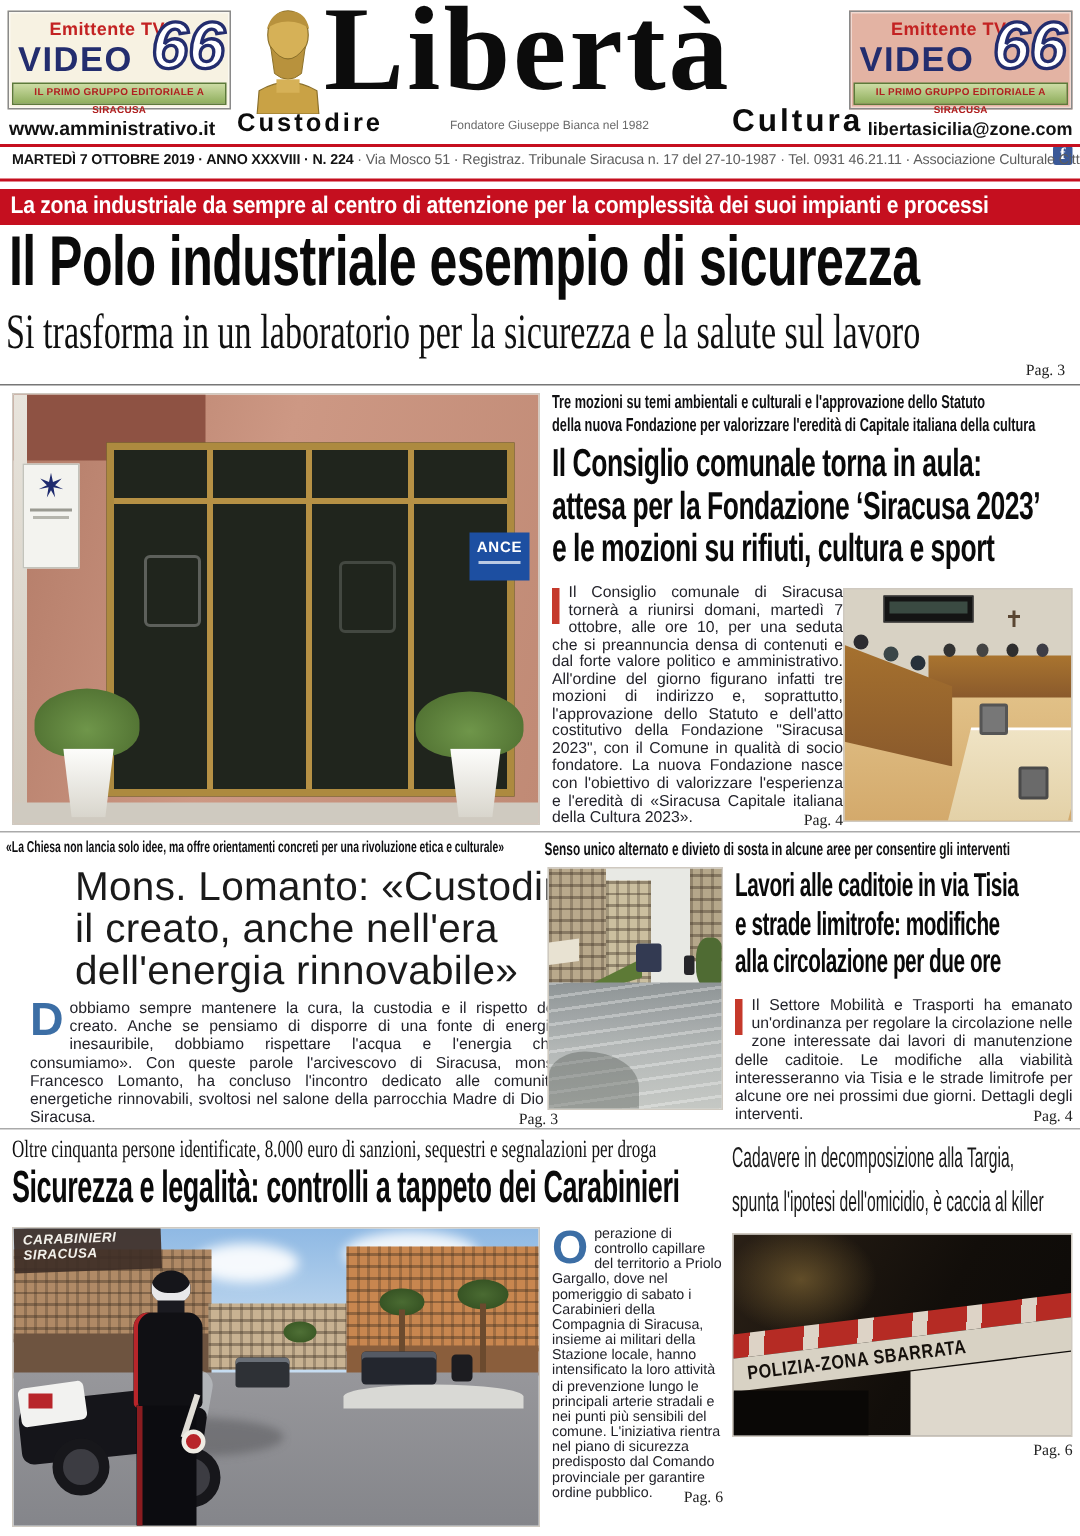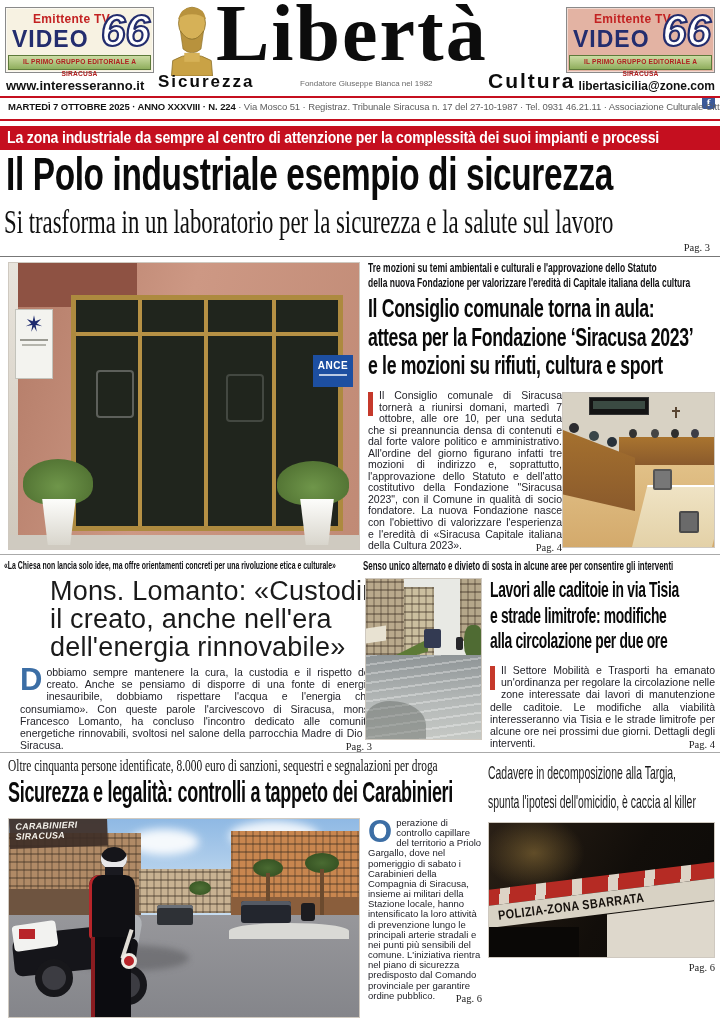--- a/index.html
+++ b/index.html
@@ -47,44 +47,44 @@
       <span class="tagband">IL PRIMO GRUPPO EDITORIALE A SIRACUSA</span>
     </div>
 
     <div class="logobox" style="left:566px;background:#e3b3a3;">
       <span class="emittente">Emittente TV</span>
       <span class="video">VIDEO</span>
       <span class="six">66</span>
       <span class="tagband">IL PRIMO GRUPPO EDITORIALE A SIRACUSA</span>
     </div>
 
-    <div class="abs" style="left:6px;top:78px;font-size:13px;font-weight:bold;color:#111;">www.interesseranno.it</div>
+    <div class="abs" style="left:6px;top:78px;font-size:13px;font-weight:bold;color:#111;">www.amministrativo.it</div>
 
     <div class="abs" style="left:566px;top:79px;width:149px;text-align:right;font-size:12px;font-weight:bold;color:#111;"><span>libertasicilia@zone.com</span><span class="fb">f</span></div>
 
     <svg class="abs" style="left:166px;top:4px;" width="52" height="72" viewBox="0 0 40 56">
       <path d="M4 56 L5 44 Q20 35 35 44 L36 56 Z" fill="#c9a245" stroke="#8a6f2a" stroke-width=".6"></path>
       <ellipse cx="20" cy="15" rx="10.5" ry="12.5" fill="#d6b157" stroke="#8a6f2a" stroke-width=".6"></ellipse>
       <path d="M9 12 Q12 2 20 3 Q29 2 31 12 Q27 8 20 8 Q13 8 9 12 Z" fill="#b8923d"></path>
       <path d="M11 21 Q20 34 29 21 L27 35 Q20 41 13 35 Z" fill="#b8923d" stroke="#8a6f2a" stroke-width=".5"></path>
       <rect x="14" y="38" width="12" height="7" fill="#d6b157"></rect>
     </svg>
 
     <div class="abs" style="left:216px;top:-12px;width:360px;font-family:'Liberation Serif',serif;font-weight:bold;font-size:80px;letter-spacing:2px;color:#0c0c0c;">Libertà</div>
 
-    <div class="abs" style="left:158px;top:72px;font-size:17px;font-weight:bold;letter-spacing:2px;color:#0c0c0c;">Sicurezza</div>
+    <div class="abs" style="left:158px;top:72px;font-size:17px;font-weight:bold;letter-spacing:2px;color:#0c0c0c;">Custodire</div>
 
     <div class="abs" style="left:300px;top:79px;font-size:8px;color:#6a6a6a;">Fondatore Giuseppe Bianca nel 1982</div>
 
     <div class="abs" style="left:488px;top:69px;font-size:21px;font-weight:bold;letter-spacing:2px;color:#0c0c0c;">Cultura</div>
   </div>
 
   <div class="rule" style="top:96px;height:2px;background:#c50f1f;"></div>
   <div class="abs" style="left:8px;top:101px;width:706px;font-size:9.5px;letter-spacing:-0.1px;white-space:nowrap;">
-    <span style="font-weight:bold;color:#121212;">MARTEDÌ 7 OTTOBRE 2025 · ANNO XXXVIII · N. 224</span><span style="color:#5d5d5d;"> · Via Mosco 51 · Registraz. Tribunale Siracusa n. 17 del 27-10-1987 · Tel. 0931 46.21.11 · Associazione Culturale Città Nuova · Iscrizione ROC n. 23149 · </span>
+    <span style="font-weight:bold;color:#121212;">MARTEDÌ 7 OTTOBRE 2019 · ANNO XXXVIII · N. 224</span><span style="color:#5d5d5d;"> · Via Mosco 51 · Registraz. Tribunale Siracusa n. 17 del 27-10-1987 · Tel. 0931 46.21.11 · Associazione Culturale Città Nuova · Iscrizione ROC n. 23149 · </span>
   </div>
   <div class="rule" style="top:119px;height:2px;background:#c50f1f;"></div>
 
   <div class="abs" style="left:0;top:126px;width:720px;height:24px;background:#c50f1f;">
     <span class="cond" style="width:114%;transform:scaleX(0.88);padding-left:8px;font-size:16px;font-weight:bold;color:#fff;line-height:24px;letter-spacing:-0.2px;">La zona industriale da sempre al centro di attenzione per la complessità dei suoi impianti e processi</span>
   </div>
 
   <div class="abs" style="left:4px;top:204px;width:716px;">
     <span class="cond" style="width:145%;transform:scaleX(0.69);font-family:'Liberation Serif',serif;font-size:33px;color:#111;white-space:nowrap;">Si trasforma in un laboratorio per la sicurezza e la salute sul lavoro</span>
   </div>

